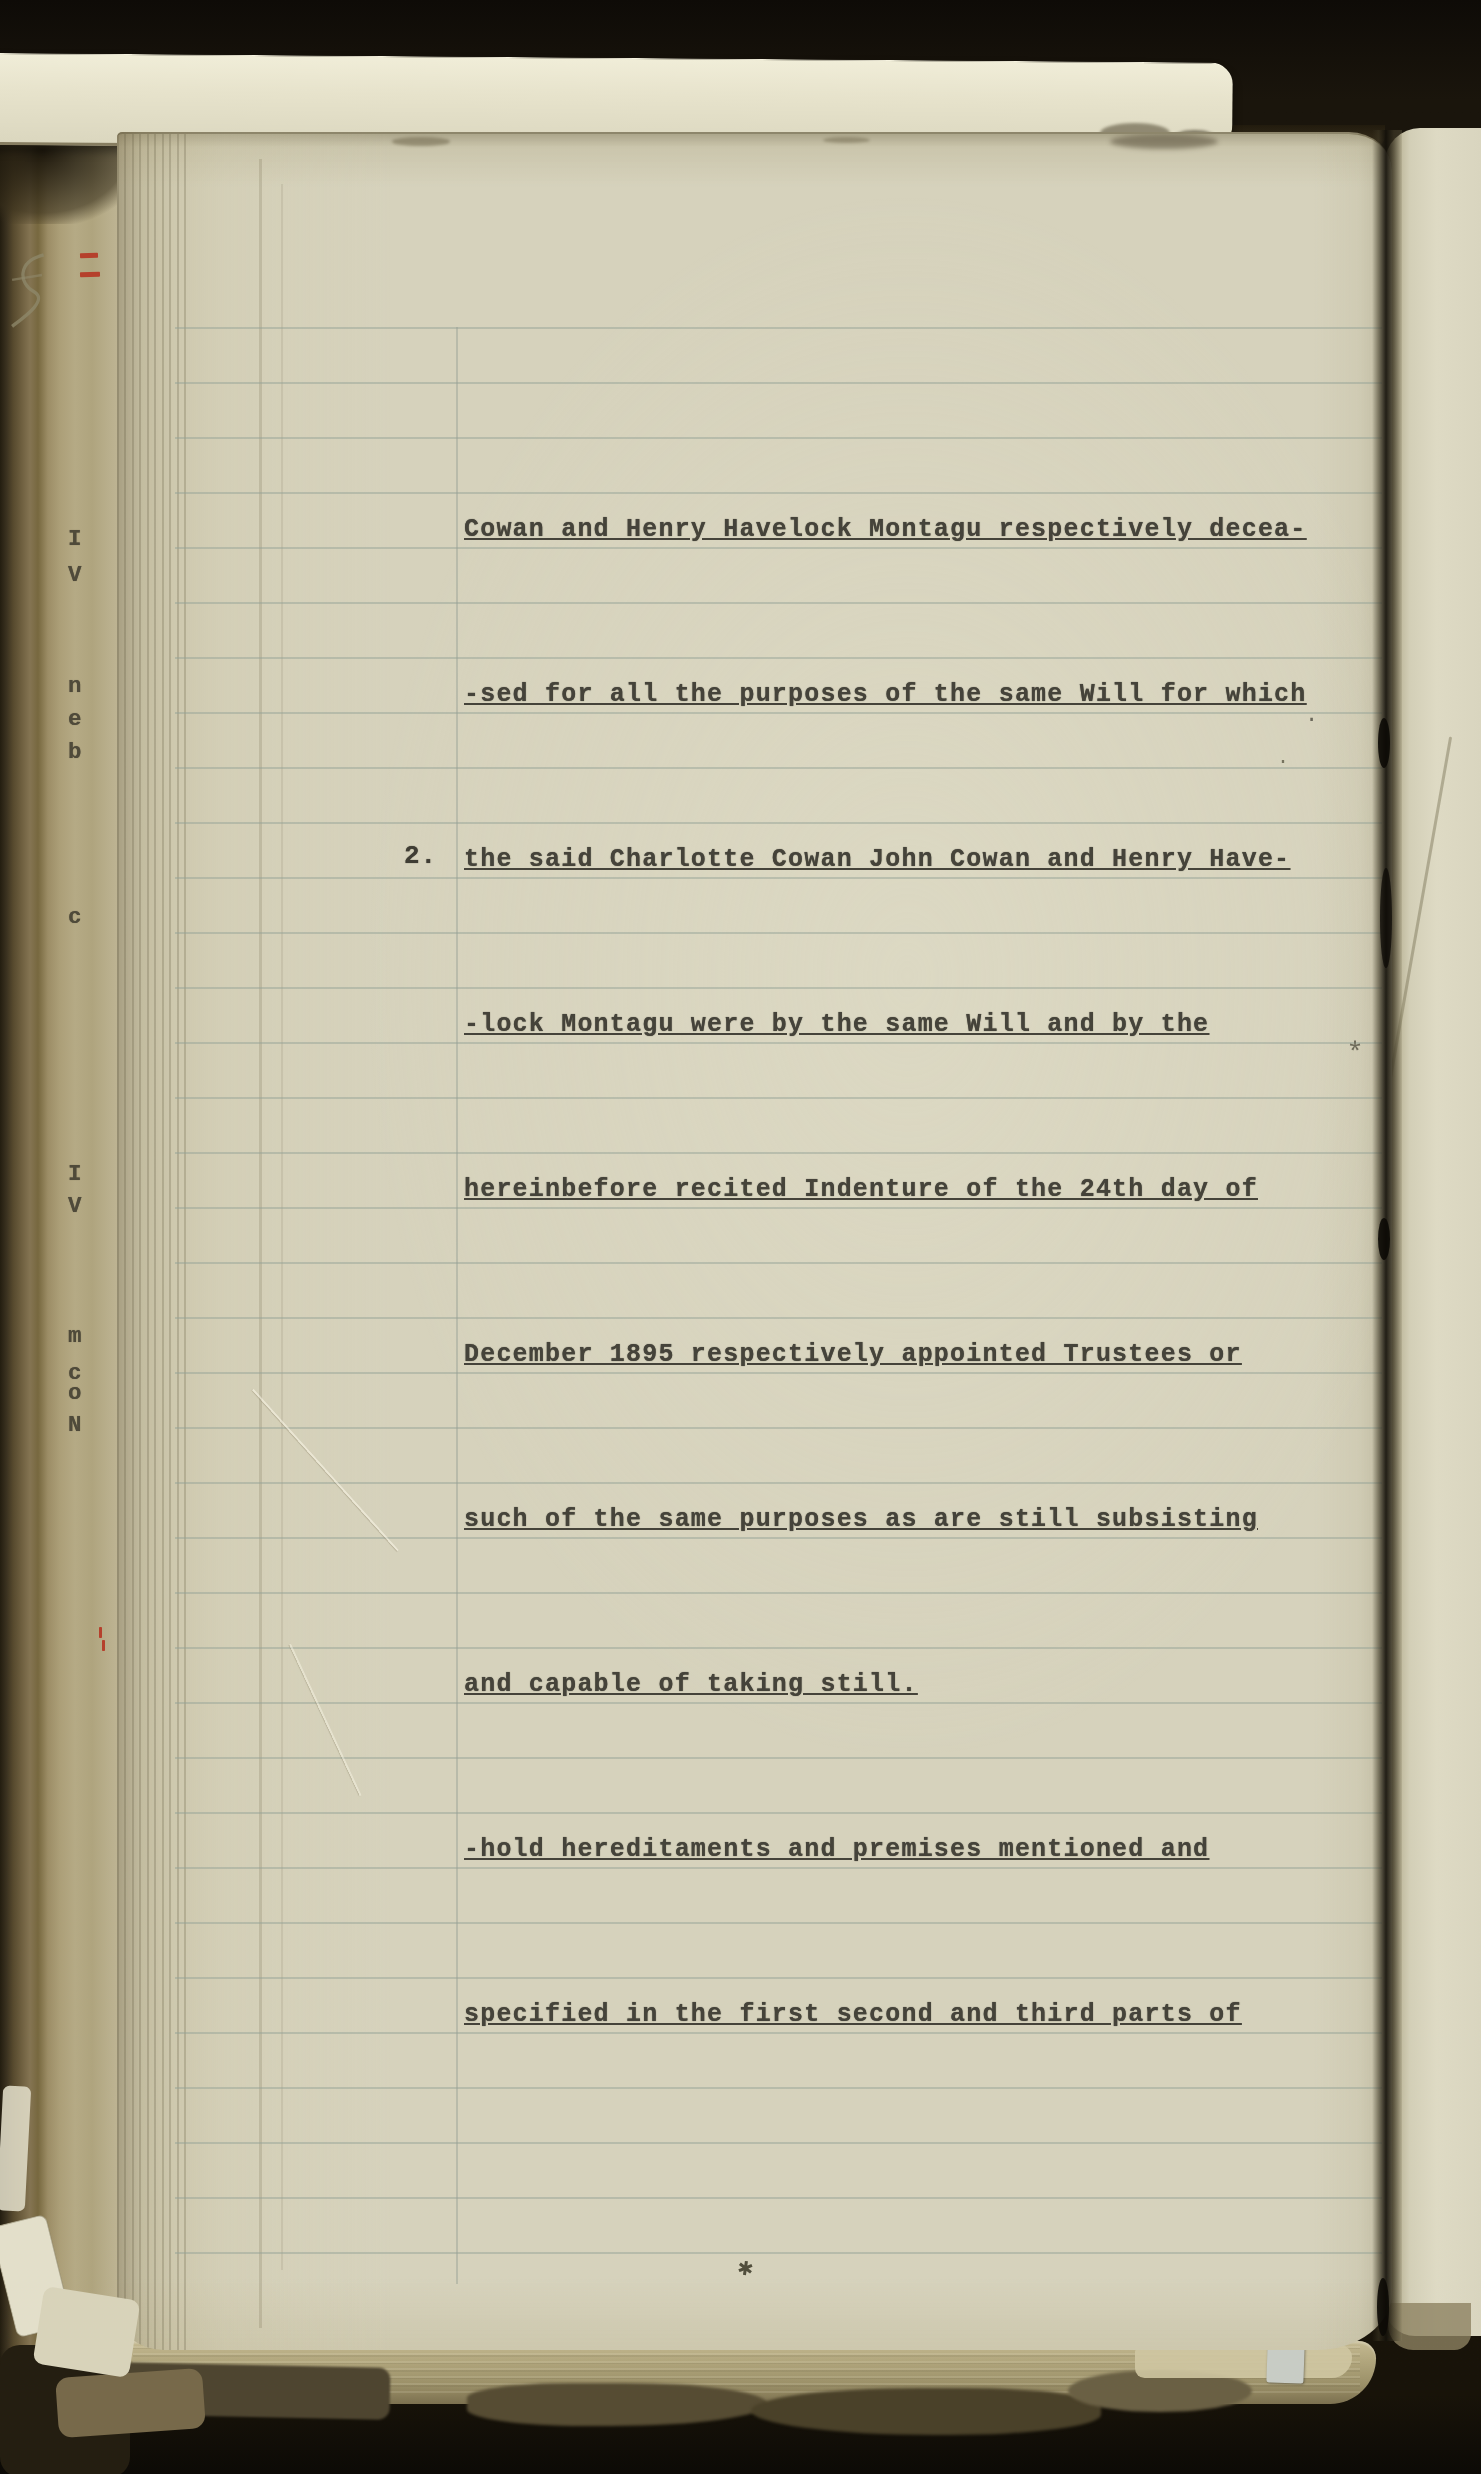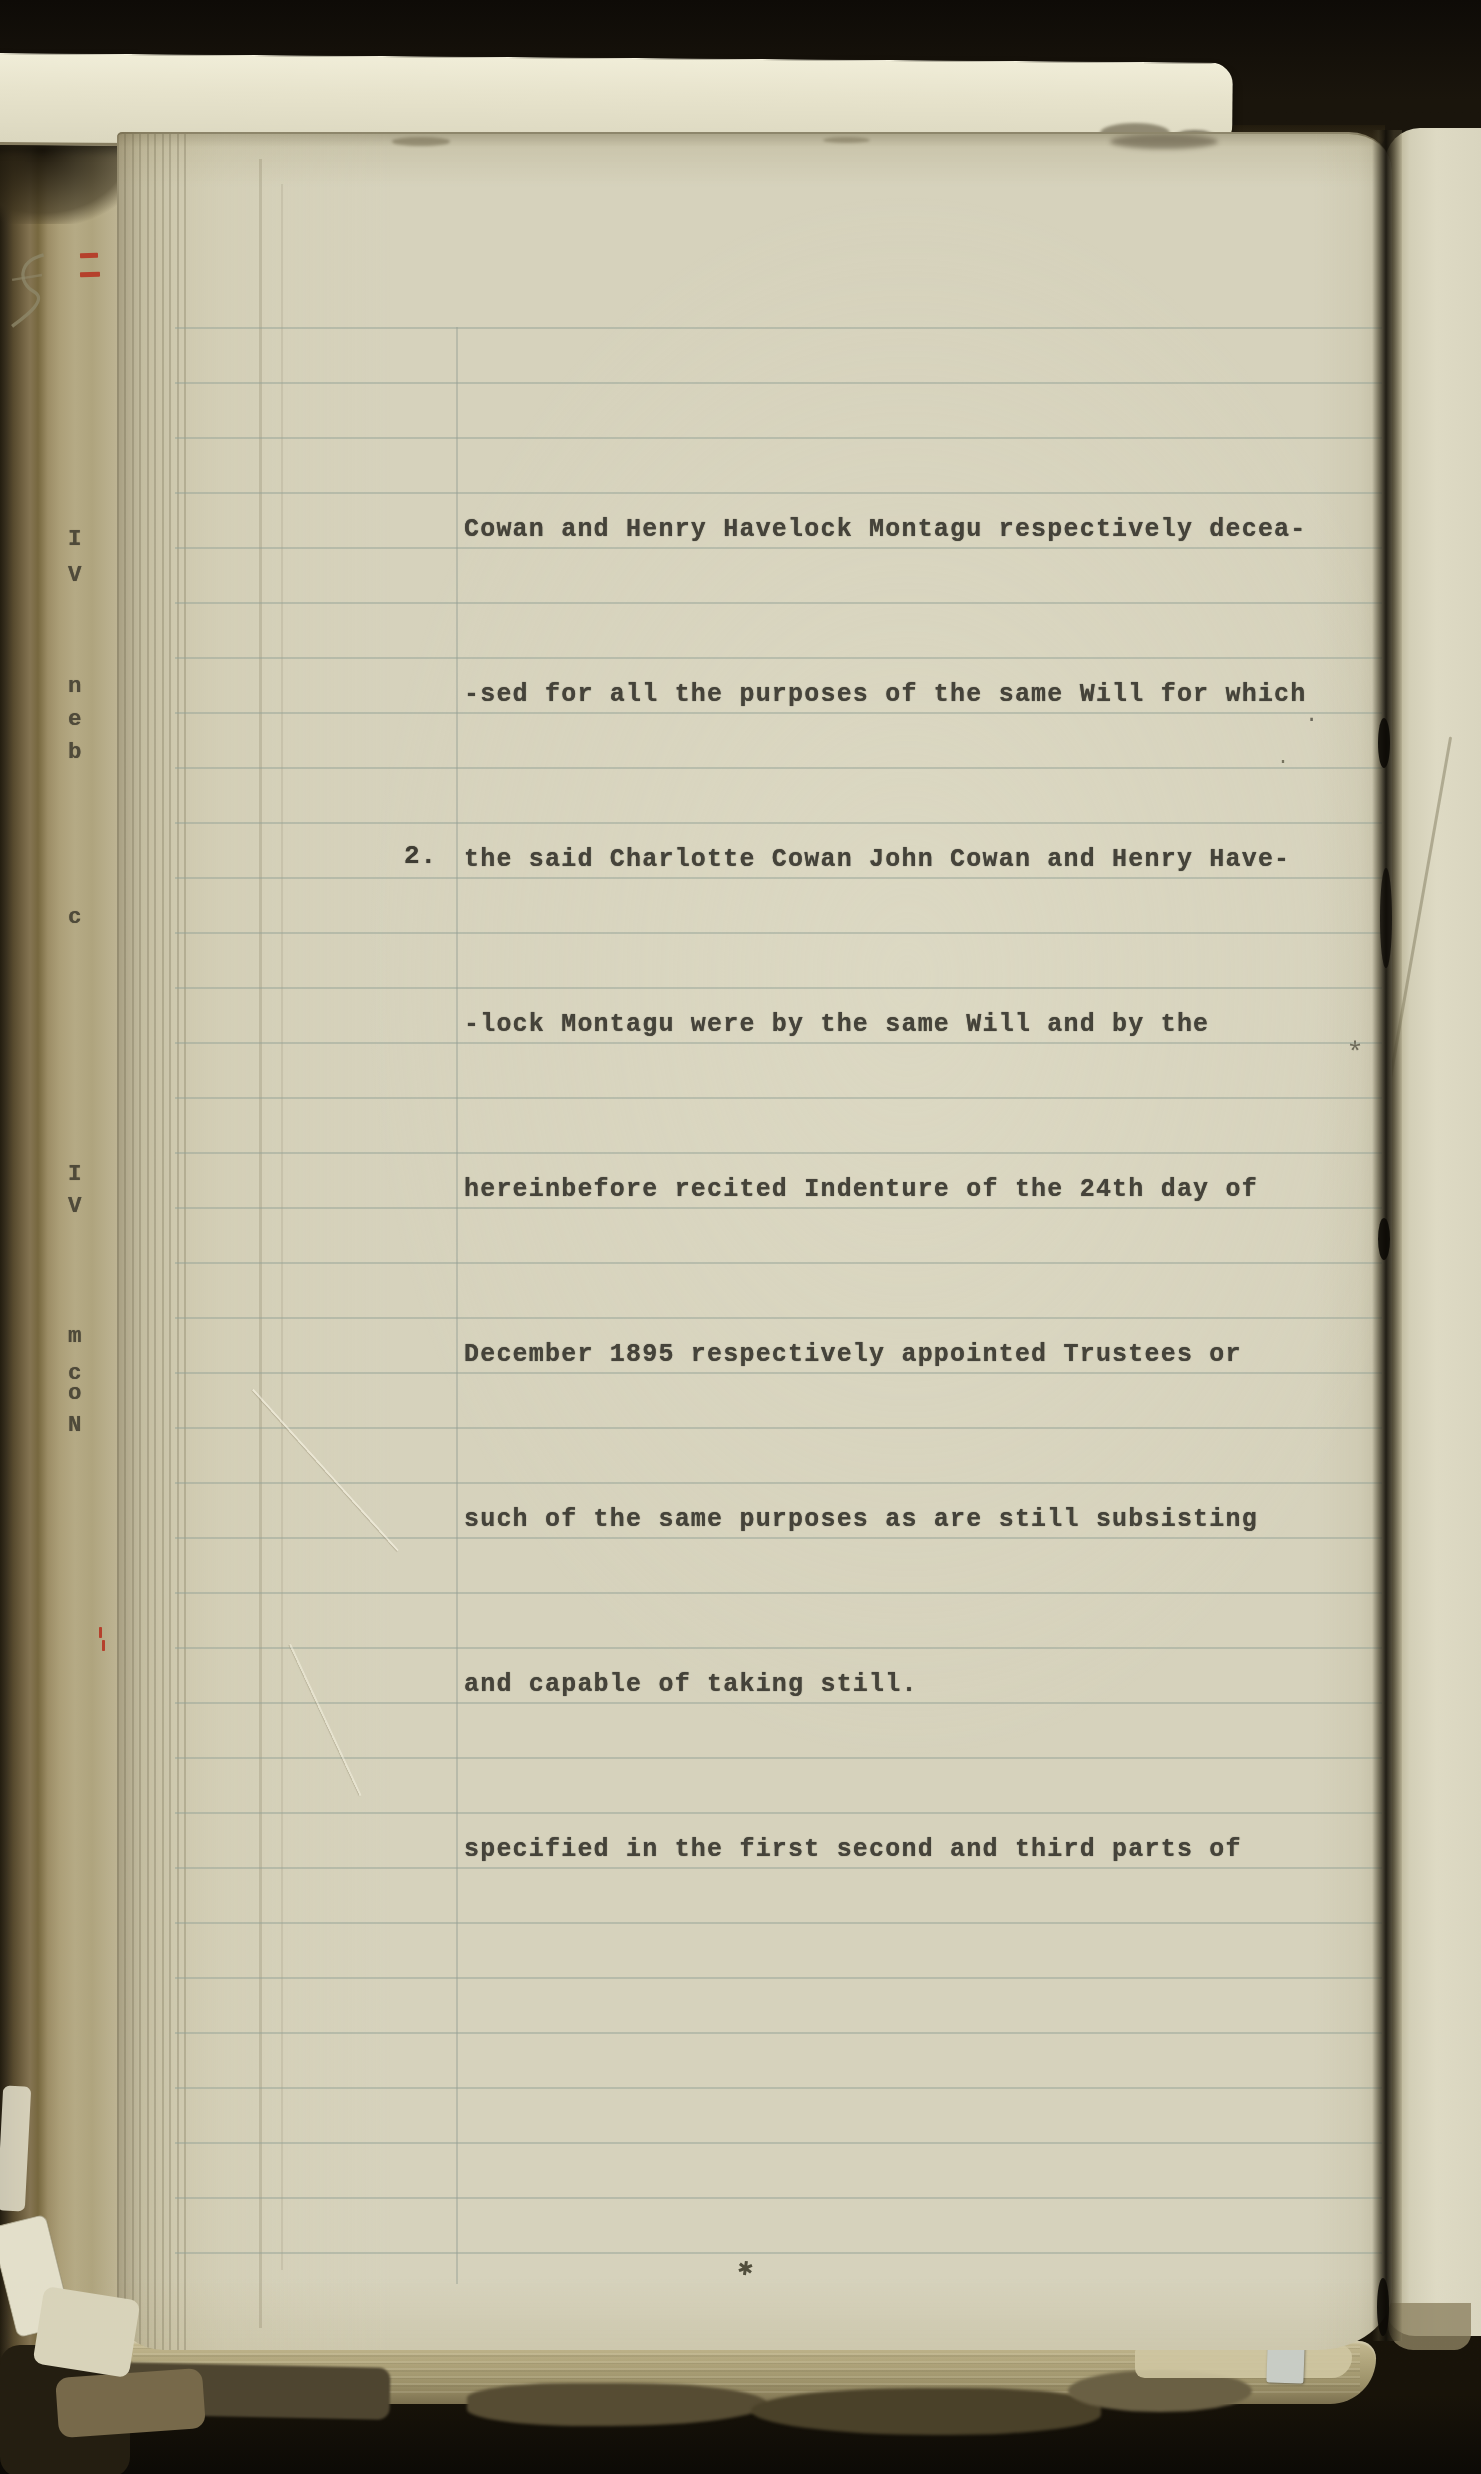--- a/index.html
+++ b/index.html
@@ -53,21 +53,21 @@
   .margin-line{left:339px;top:193px;width:1.7px;height:1957px;background:rgba(150,160,148,.45);}
   .pm-grime1{left:275px;top:3.3px;width:58px;height:8.3px;background:#5f563b;opacity:.45;border-radius:50%;filter:blur(1.7px);}
   .pm-grime2{left:706px;top:2.5px;width:47px;height:6.7px;background:#5f563b;opacity:.4;border-radius:50%;filter:blur(1.7px);}
   .pm-grime3{left:993px;top:0;width:108px;height:15px;background:#4d4430;opacity:.5;border-radius:50%;filter:blur(2.5px);}
   .pm-wrinkle1{left:100px;top:1335px;width:217px;height:1.7px;background:rgba(255,252,238,.5);transform:rotate(48deg);box-shadow:0 0.8px 0.8px rgba(120,110,80,.35);}
   .pm-wrinkle2{left:125px;top:1585px;width:167px;height:1.7px;background:rgba(255,252,238,.4);transform:rotate(65deg);box-shadow:0 0.8px 0.8px rgba(120,110,80,.3);}
 
   
   .typed{left:347px;top:258px;color:#45433a;font-weight:bold;font-size:25px;line-height:55px;
     letter-spacing:1.2px;white-space:pre;text-shadow:0 0 1px rgba(58,56,46,.85);}
-  .typed div{height:55px;}
+  .typed div{height:55px;text-decoration:underline;}
   .para-num{left:287px;top:695px;color:#3f3d34;font-weight:bold;font-size:26px;line-height:55px;
     letter-spacing:0.8px;text-shadow:0 0 1px rgba(58,56,46,.85);}
 
   
   .mark-bottom{left:621px;top:2118px;font-size:25px;color:#43402f;transform:rotate(8deg);opacity:.9;}
   .mark-star{left:1232px;top:888px;font-size:22px;color:#5c594a;opacity:.85;}
   .mark-dot1{left:1188px;top:574px;font-size:22px;color:#6a675a;}
   .mark-dot2{left:1160px;top:616px;font-size:20px;color:#76735f;}
 
   
@@ -149,20 +149,21 @@
 
   <div class="abs typed">
     <div>Cowan and Henry Havelock Montagu respectively decea-</div>
     <div>-sed for all the purposes of the same Will for which</div>
     <div>the said Charlotte Cowan John Cowan and Henry Have-</div>
     <div>-lock Montagu were by the same Will and by the</div>
     <div>hereinbefore recited Indenture of the 24th day of</div>
     <div>December 1895 respectively appointed Trustees or</div>
     <div>such of the same purposes as are still subsisting</div>
     <div>and capable of taking still.</div>
+    <div>-hold hereditaments and premises mentioned and</div>
     <div>specified in the first second and third parts of</div>
     
     
     
     
     
     
     
     
     

